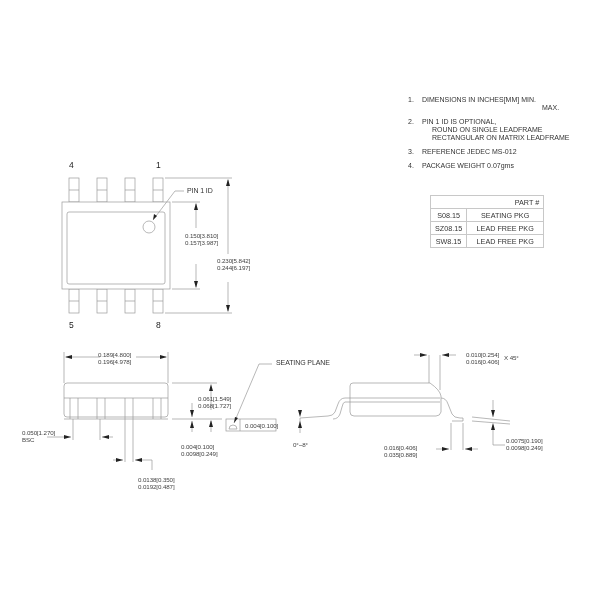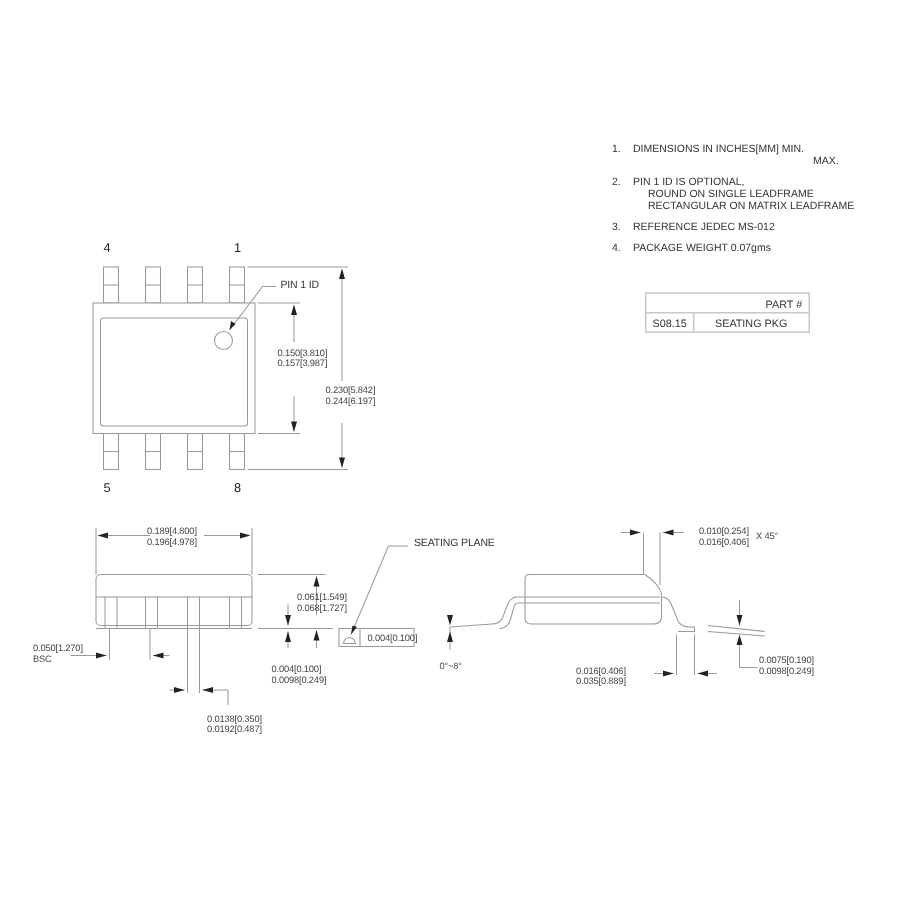--- a/index.html
+++ b/index.html
@@ -176,20 +176,28 @@
 
 <table class="parts">
   <tbody>
       <tr>
         <th colspan="2">PART #</th>
       </tr>
   <tr>
         <td>S08.15</td>
         <td style="width:68px">SEATING PKG</td>
       </tr>
+  <tr>
+        <td>SZ08.15</td>
+        <td>LEAD FREE PKG</td>
+      </tr>
+  <tr>
+        <td>SW8.15</td>
+        <td>LEAD FREE PKG</td>
+      </tr>
 </tbody>
   </table>
 
 <div class="pin" style="left:69px;top:160px">4</div>
 <div class="pin" style="left:156px;top:160px">1</div>
 <div class="pin" style="left:69px;top:320px">5</div>
 <div class="pin" style="left:156px;top:320px">8</div>
 <div class="txt" style="left:187px;top:187px;font-size:7px;color:#333">PIN 1 ID</div>
 
 <div class="txt" style="left:185px;top:232px">

